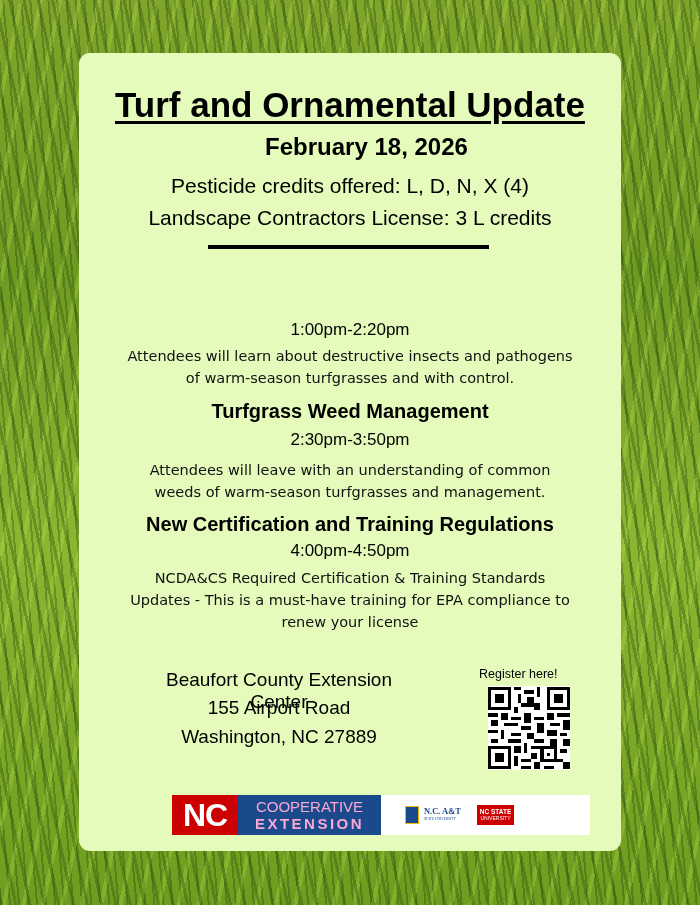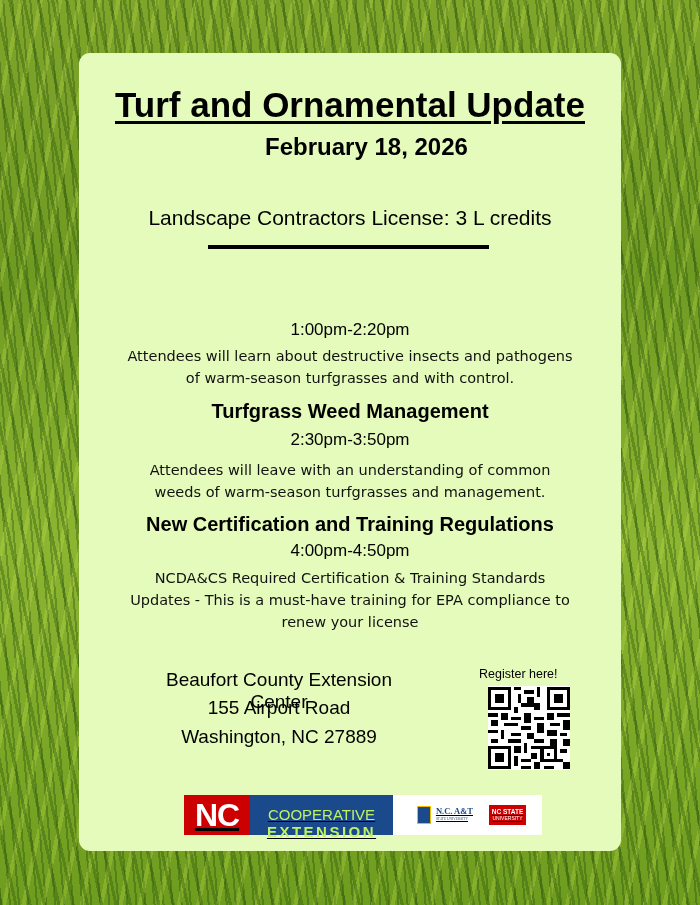--- a/index.html
+++ b/index.html
@@ -33,38 +33,39 @@
   .s2-desc { top:406px; }
   .s3-title { top:456px; }
   .s3-time { top:488px; }
   .s3-desc { top:514px; }
   .loc { position:absolute; left:60px; width:280px; text-align:center; font-size:19px; }
   .loc1 { top:616px; }
   .loc2 { top:644px; }
   .loc3 { top:673px; }
   .register { position:absolute; left:400px; width:105px; top:614px; font-size:12.5px; text-align:left; }
   .qr { position:absolute; left:409px; top:633px; width:82px; height:84px; background:#fff; }
-  .logobar { position:absolute; left:105px; top:742px; width:358px; height:40px; background:#fff; display:flex;text-decoration:underline; }
+  .logobar { position:absolute; left:93px; top:742px; width:418px; height:40px; background:#fff; display:flex; }
   .nc-red { width:66px; height:40px; background:#cc0000; color:#fff; font-weight:bold; font-size:32px; line-height:40px; text-align:center; letter-spacing:-1px; }
-  .nc-blue { width:143px; height:40px; background:#1b4a8c; color:#bef264; font-size:15px; line-height:17px; padding-top:11px; box-sizing:border-box; }
+  .nc-blue { width:143px; height:40px; background:#1b4a8c; color:#f9a8d4; font-size:15px; line-height:17px; padding-top:3px; box-sizing:border-box; }
   .nc-blue .ext { font-weight:bold; letter-spacing:2.5px; }
   .aandt { width:80px; display:flex; align-items:center; justify-content:flex-end; gap:5px; }
   .aandt .a-logo { width:12px; height:16px; background:#1b4a8c; border:1px solid #f2b800; }
   .aandt .txt { font-family:"Liberation Serif", serif; font-size:8.5px; font-weight:bold; color:#1b4a8c; line-height:8px; text-align:left; }
   .aandt .txt small { font-size:3.5px; font-weight:normal; display:block; }
   .ncstate { display:flex; align-items:center; justify-content:center; width:69px; }
   .ncstate .box { background:#cc0000; color:#fff; font-size:6.5px; font-weight:bold; line-height:7px; padding:3px 3px; text-align:center; }
   .ncstate .box small { display:block; font-weight:normal; font-size:5px; }
 </style>
 </head>
 <body>
 
 <div class="panel">
   <div class="abs title">Turf and Ornamental Update</div>
   <div class="abs date">February 18, 2026</div>
+  <div class="abs credit1">Pesticide credits offered: L, D, N, X (4)</div>
   <div class="abs credit2">Landscape Contractors License: 3 L credits</div>
   <div class="divider"></div>
 
   <div class="abs sess-time s1-time">1:00pm-2:20pm</div>
   <div class="abs sess-desc s1-desc">
     <div>Attendees will learn about destructive insects and pathogens</div>
     <div>of warm-season turfgrasses and with control.</div>
   </div>
 
   <div class="abs sess-title s2-title">Turfgrass Weed Management</div>

